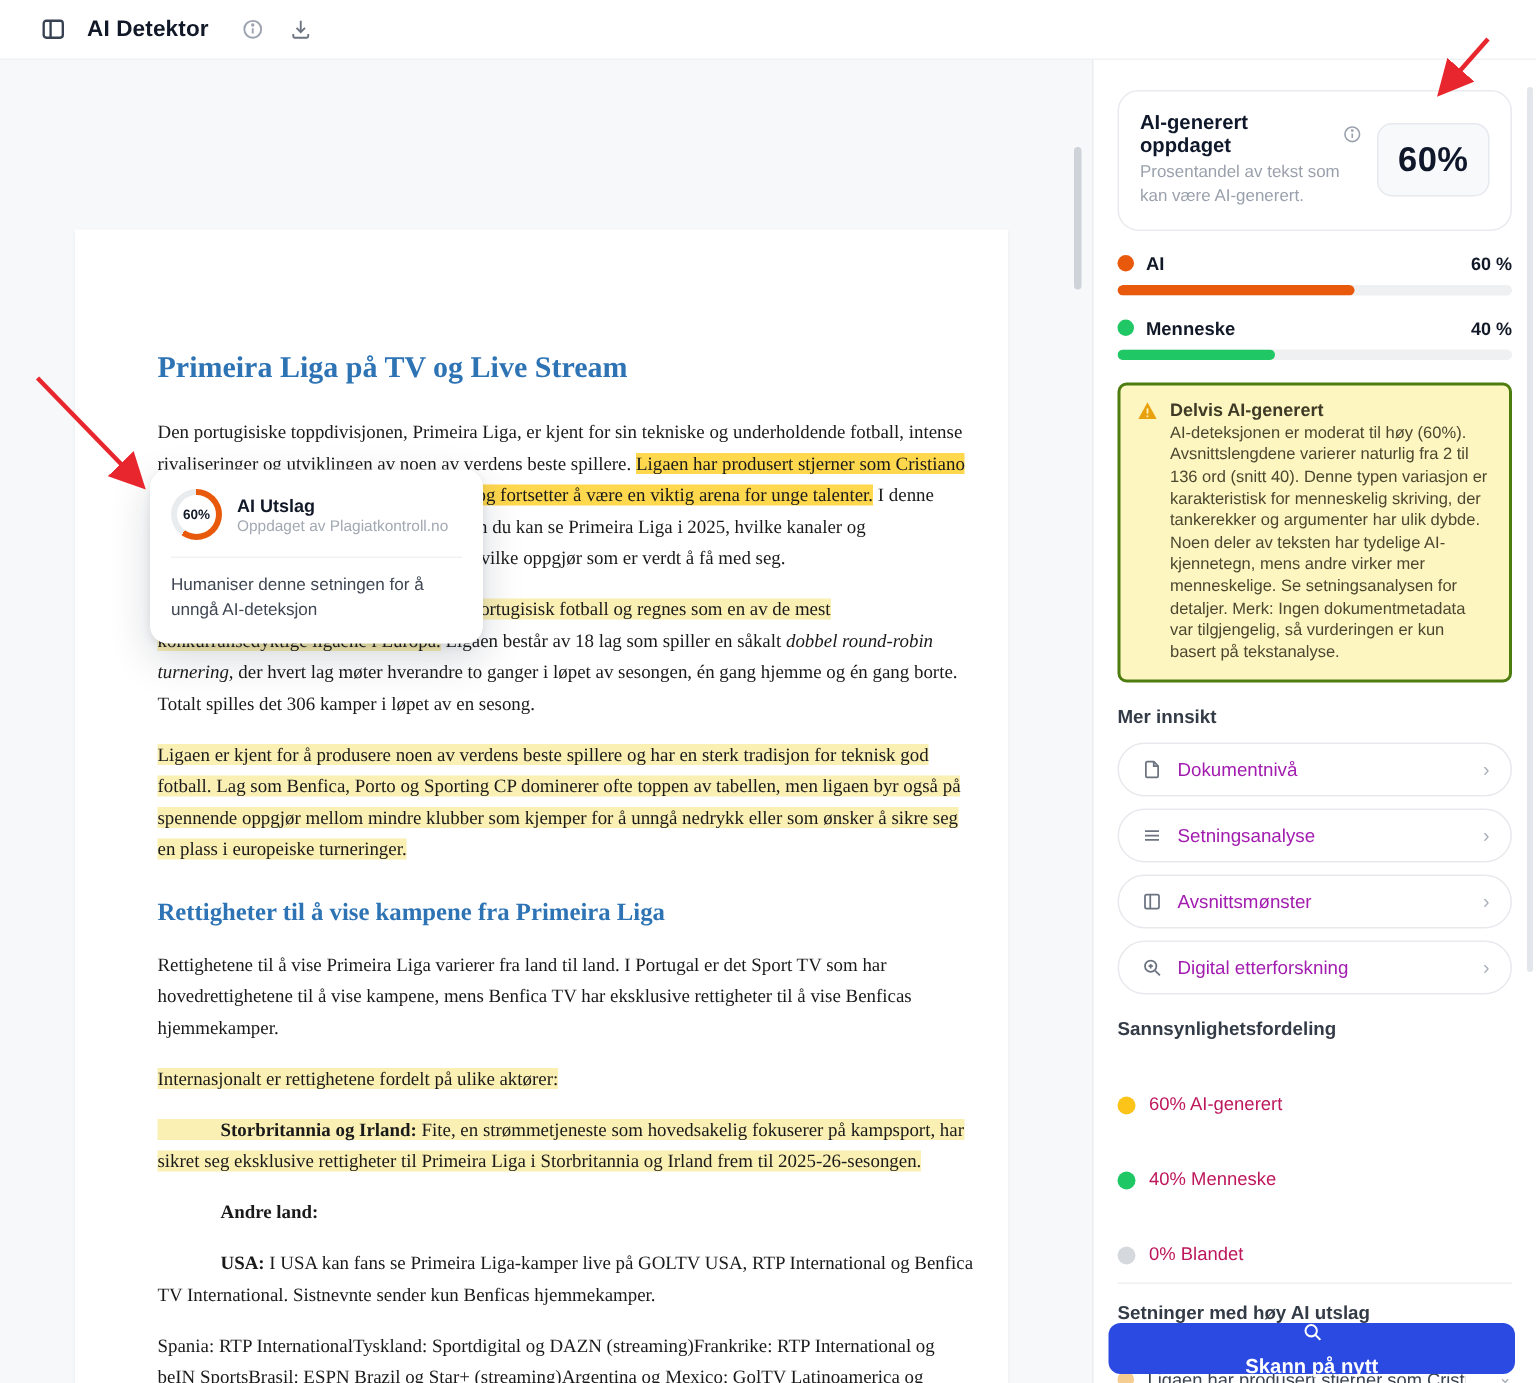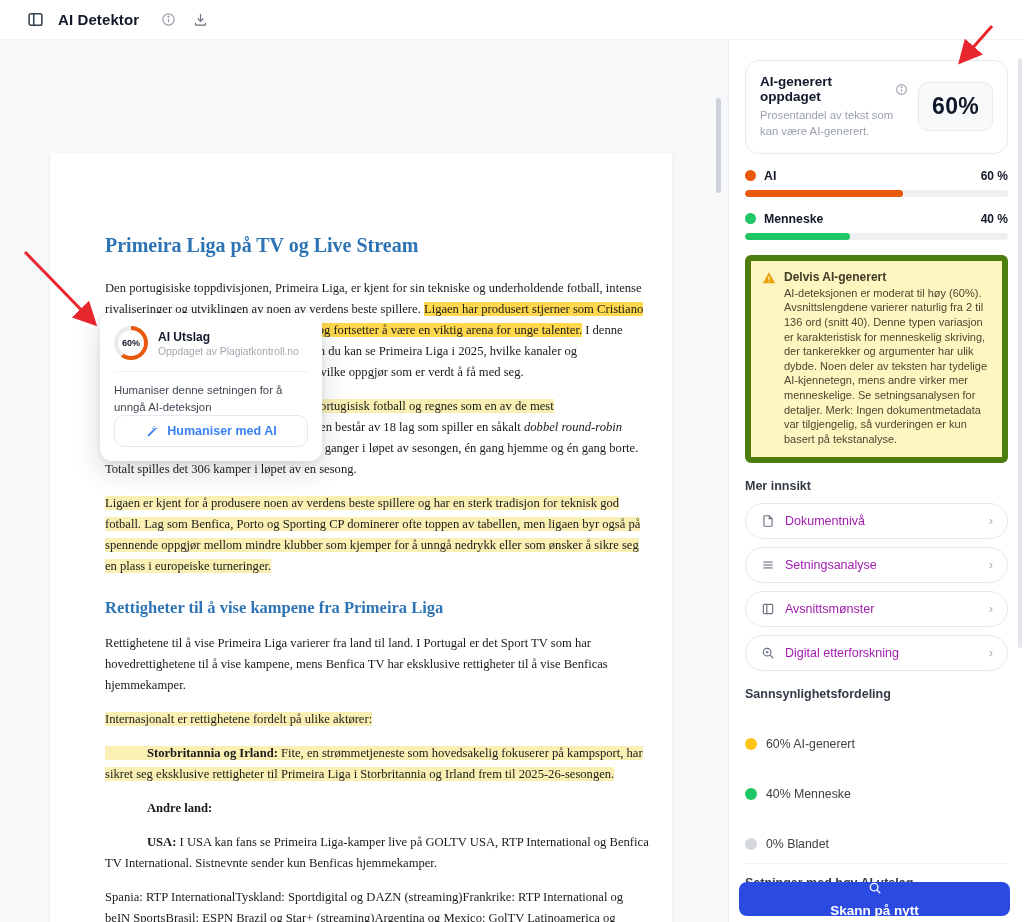--- a/index.html
+++ b/index.html
@@ -57,34 +57,34 @@
   .sc-score { background:#f7f9fb; border:1px solid #e6e9ee; border-radius:10px; padding:10px 13px;
     font-size:23px; font-weight:800; color:#0f172a; letter-spacing:.3px; }
 
   .meter { margin-top:15px; }
   .meter-row { display:flex; align-items:center; font-size:12.3px; color:#111827; font-weight:600; }
   .dot { width:11px; height:11px; border-radius:50%; margin-right:8px; flex:none; }
   .meter-val { margin-left:auto; font-weight:600; color:#111827; font-size:12px; }
   .track { height:7px; border-radius:4px; background:#eff0f2; margin-top:7px; overflow:hidden; }
   .fill { height:100%; border-radius:4px; }
 
-  .warn-box { margin-top:15px; background:#fdf6c0; border:6px solid #4d7c0f; border-radius:6px; padding:9px 11px 10px 11px; display:flex; gap:8px; }
+  .warn-box { margin-top:15px; background:#fdf6c0; border:2px solid #4d7c0f; border-radius:6px; padding:9px 11px 10px 11px; display:flex; gap:8px; }
   .warn-icon { flex:none; margin-top:1px; }
   .warn-title { font-size:12px; font-weight:700; color:#3f3a26; }
   .warn-body { font-size:11px; line-height:1.33; color:#4c4730; margin-top:2px; }
 
   .sec-label { font-size:12.5px; font-weight:700; color:#333b47; margin:16px 0 10px 0; }
   .insight-btn { display:flex; align-items:center; gap:10px; height:36px; border:1px solid #e7e9ed; border-radius:18px;
     background:#fff; padding:0 14px; margin-bottom:8px; cursor:pointer; }
   .insight-btn .lbl { font-size:12.5px; color:#a21caf; font-weight:500; }
   .insight-btn .chev { margin-left:auto; color:#aab0ba; font-size:13px; }
   .ic { width:15px; height:15px; color:#6b7280; display:flex; align-items:center; justify-content:center; }
   .ic svg { display:block; }
 
-  .dist-row { display:flex; align-items:center; gap:9px; font-size:12.3px; color:#404040; margin-bottom:9px;margin-top:36px; }
+  .dist-row { display:flex; align-items:flex-end; gap:9px; font-size:12.3px; color:#be185d; margin-bottom:9px;margin-top:36px; }
   .dist-dot { width:12px; height:12px; border-radius:50%; flex:none; }
 
   .divider { height:1px; background:#eef0f2; margin:12px 0; }
 
   .legend { display:flex; align-items:center; gap:5px; margin:-3px 0 12px 0; }
   .legend .ld { width:12px; height:12px; border-radius:50%; }
   .legend .lt { font-size:11px; color:#6b7280; margin-left:6px; }
 
   .sent-row { display:flex; align-items:center; gap:9px; margin-bottom:10px; cursor:pointer; }
   .sent-dot { width:11px; height:11px; border-radius:50%; background:#f6cd90; flex:none; }
@@ -149,28 +149,20 @@
     <div class="ring">
       <div class="ring-inner">60%</div>
     </div>
     <div>
       <div class="tt-title">AI Utslag</div>
       <div class="tt-src">Oppdaget av Plagiatkontroll.no</div>
     </div>
   </div>
   <div class="tt-div"></div>
   <div class="tt-hint">Humaniser denne setningen for å unngå AI-deteksjon</div>
-  <button class="tt-btn">
-    <span class="ic" style="color:#3b82f6">
-      <svg width="13" height="13" viewBox="0 0 24 24" fill="none" stroke="#3b82f6" stroke-width="2">
-        <path d="M15 4V2M15 10V8M11 6h2M19 6h2M17.5 7.5 5 20l-1-1L16.5 6.5z"></path>
-      </svg>
-    </span>
-    <span>Humaniser med AI</span>
-  </button>
 </div>
 
 <div class="sidebar">
 
   <div class="score-card">
     <div class="sc-left">
       <div class="sc-title-row">
         <span class="sc-title">AI-generert oppdaget</span>
         <span class="ic">
           <svg width="13" height="13" viewBox="0 0 24 24" fill="none" stroke="#9ca3af" stroke-width="2">

